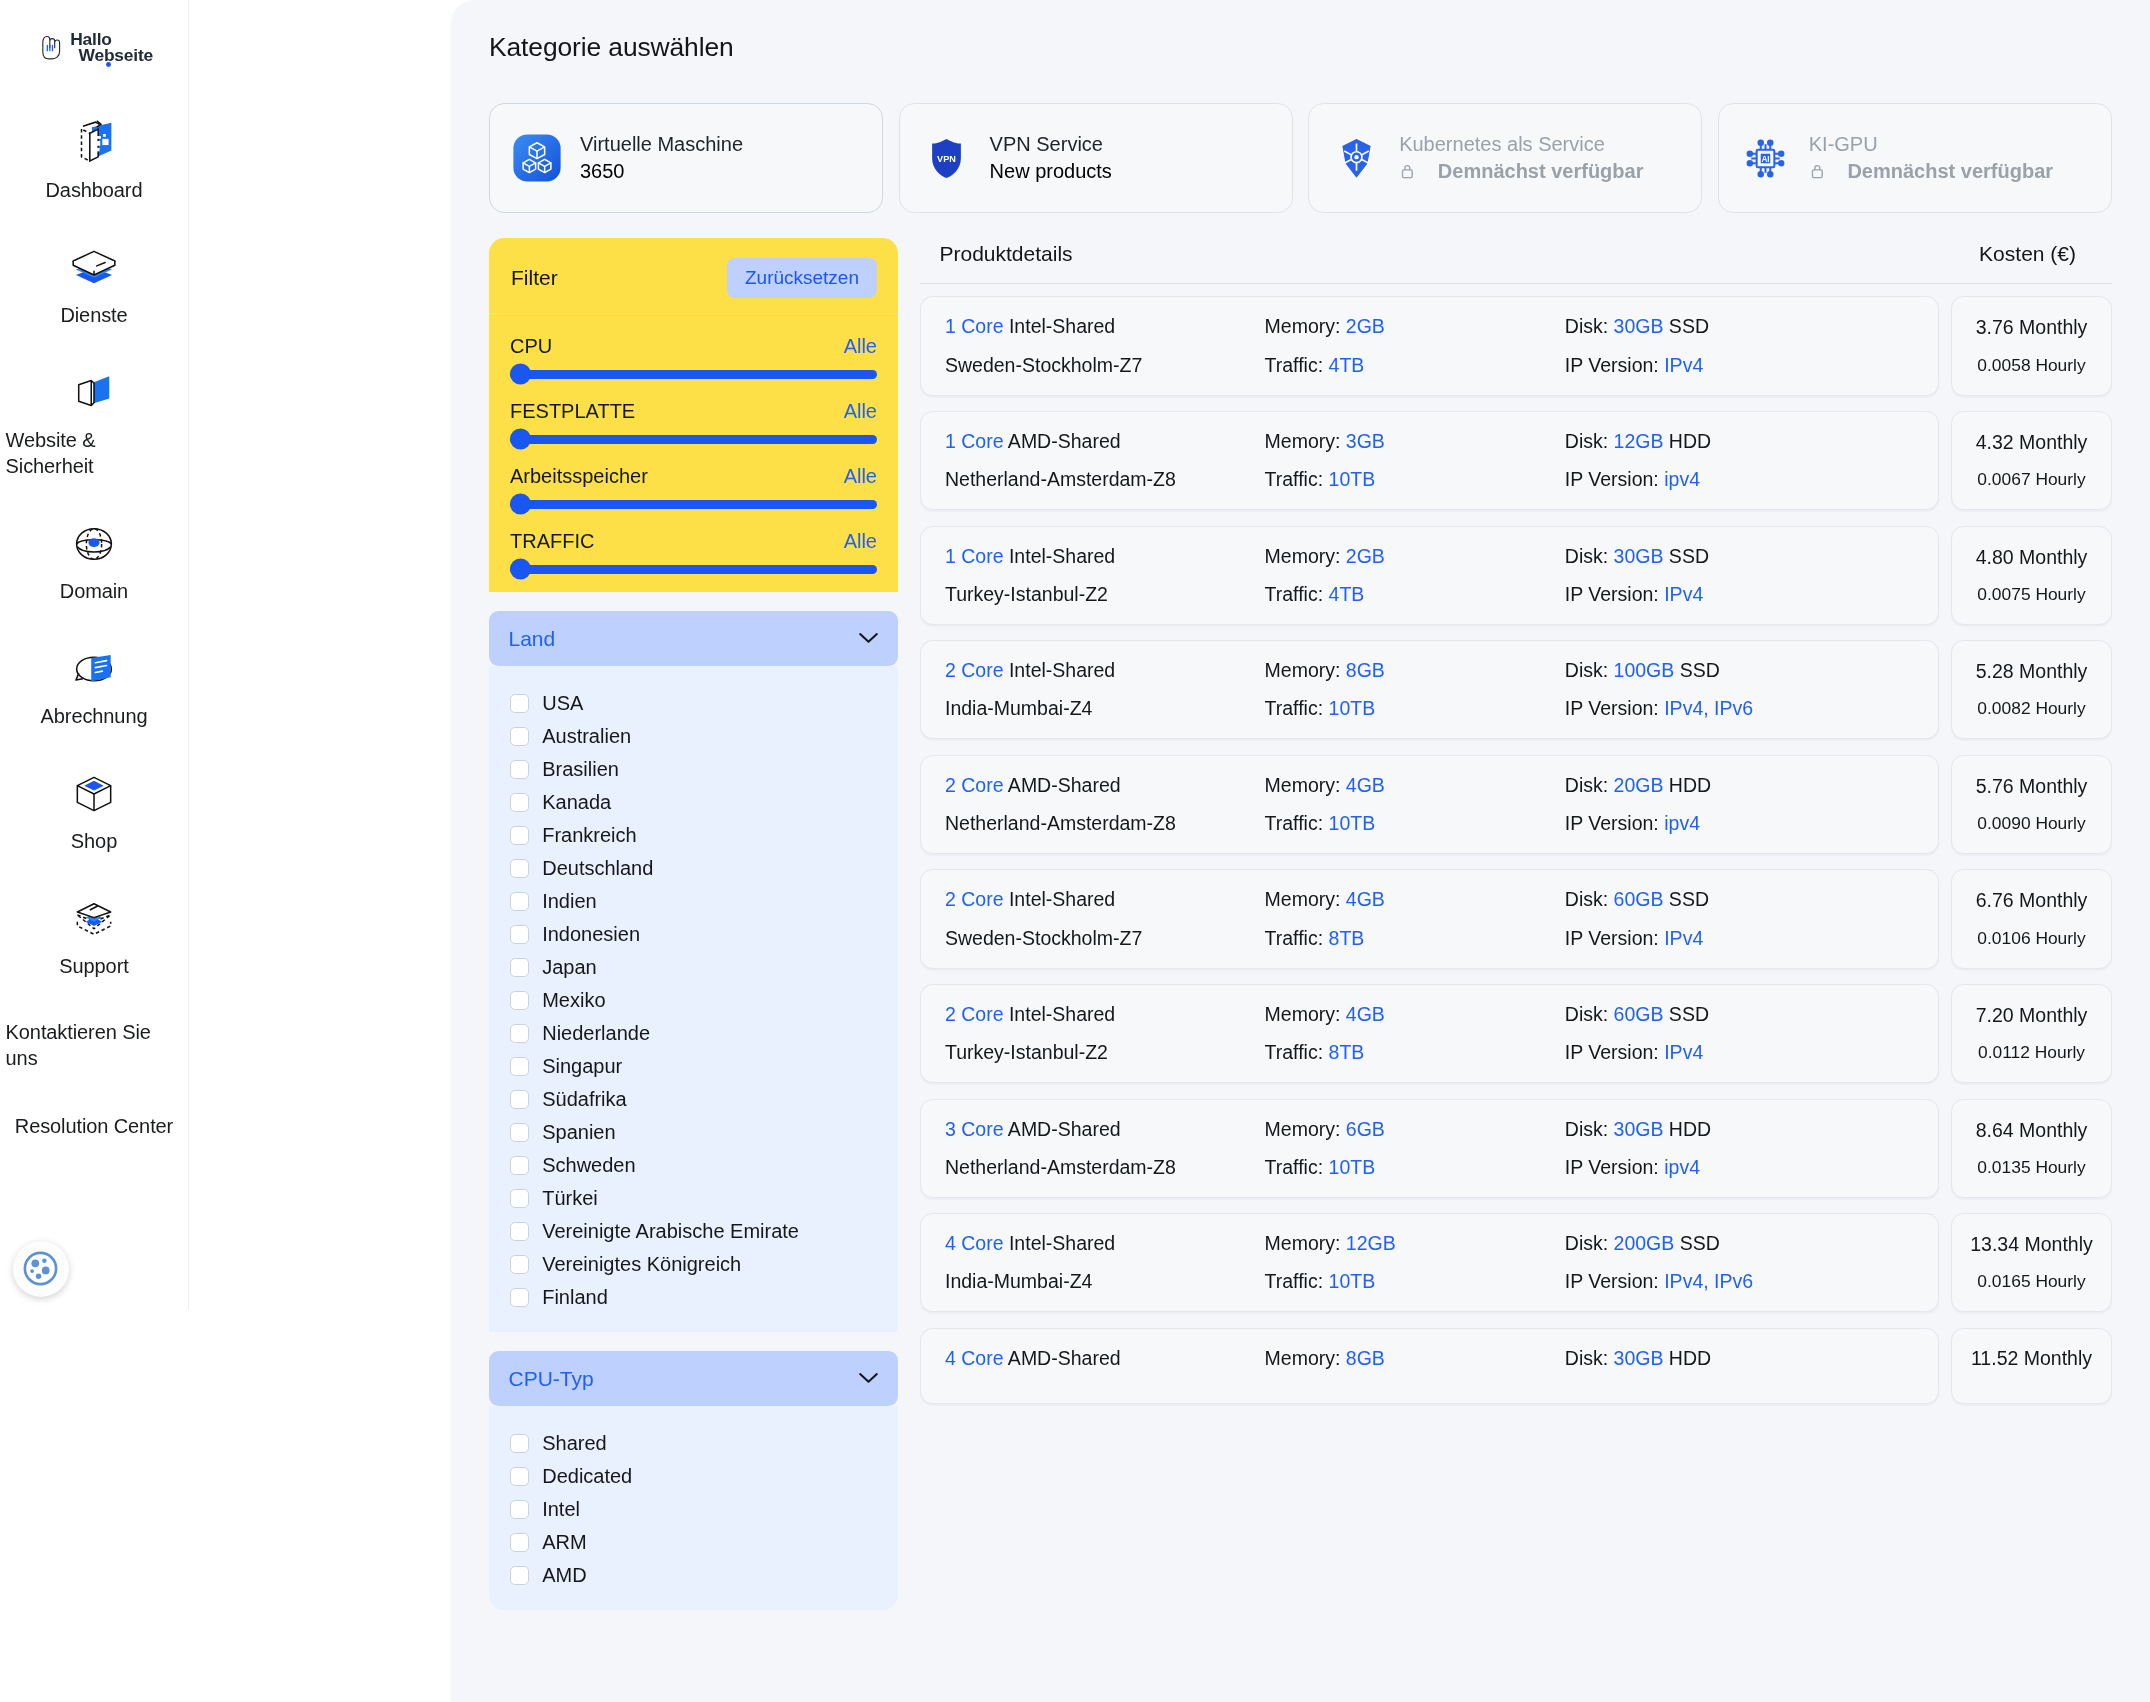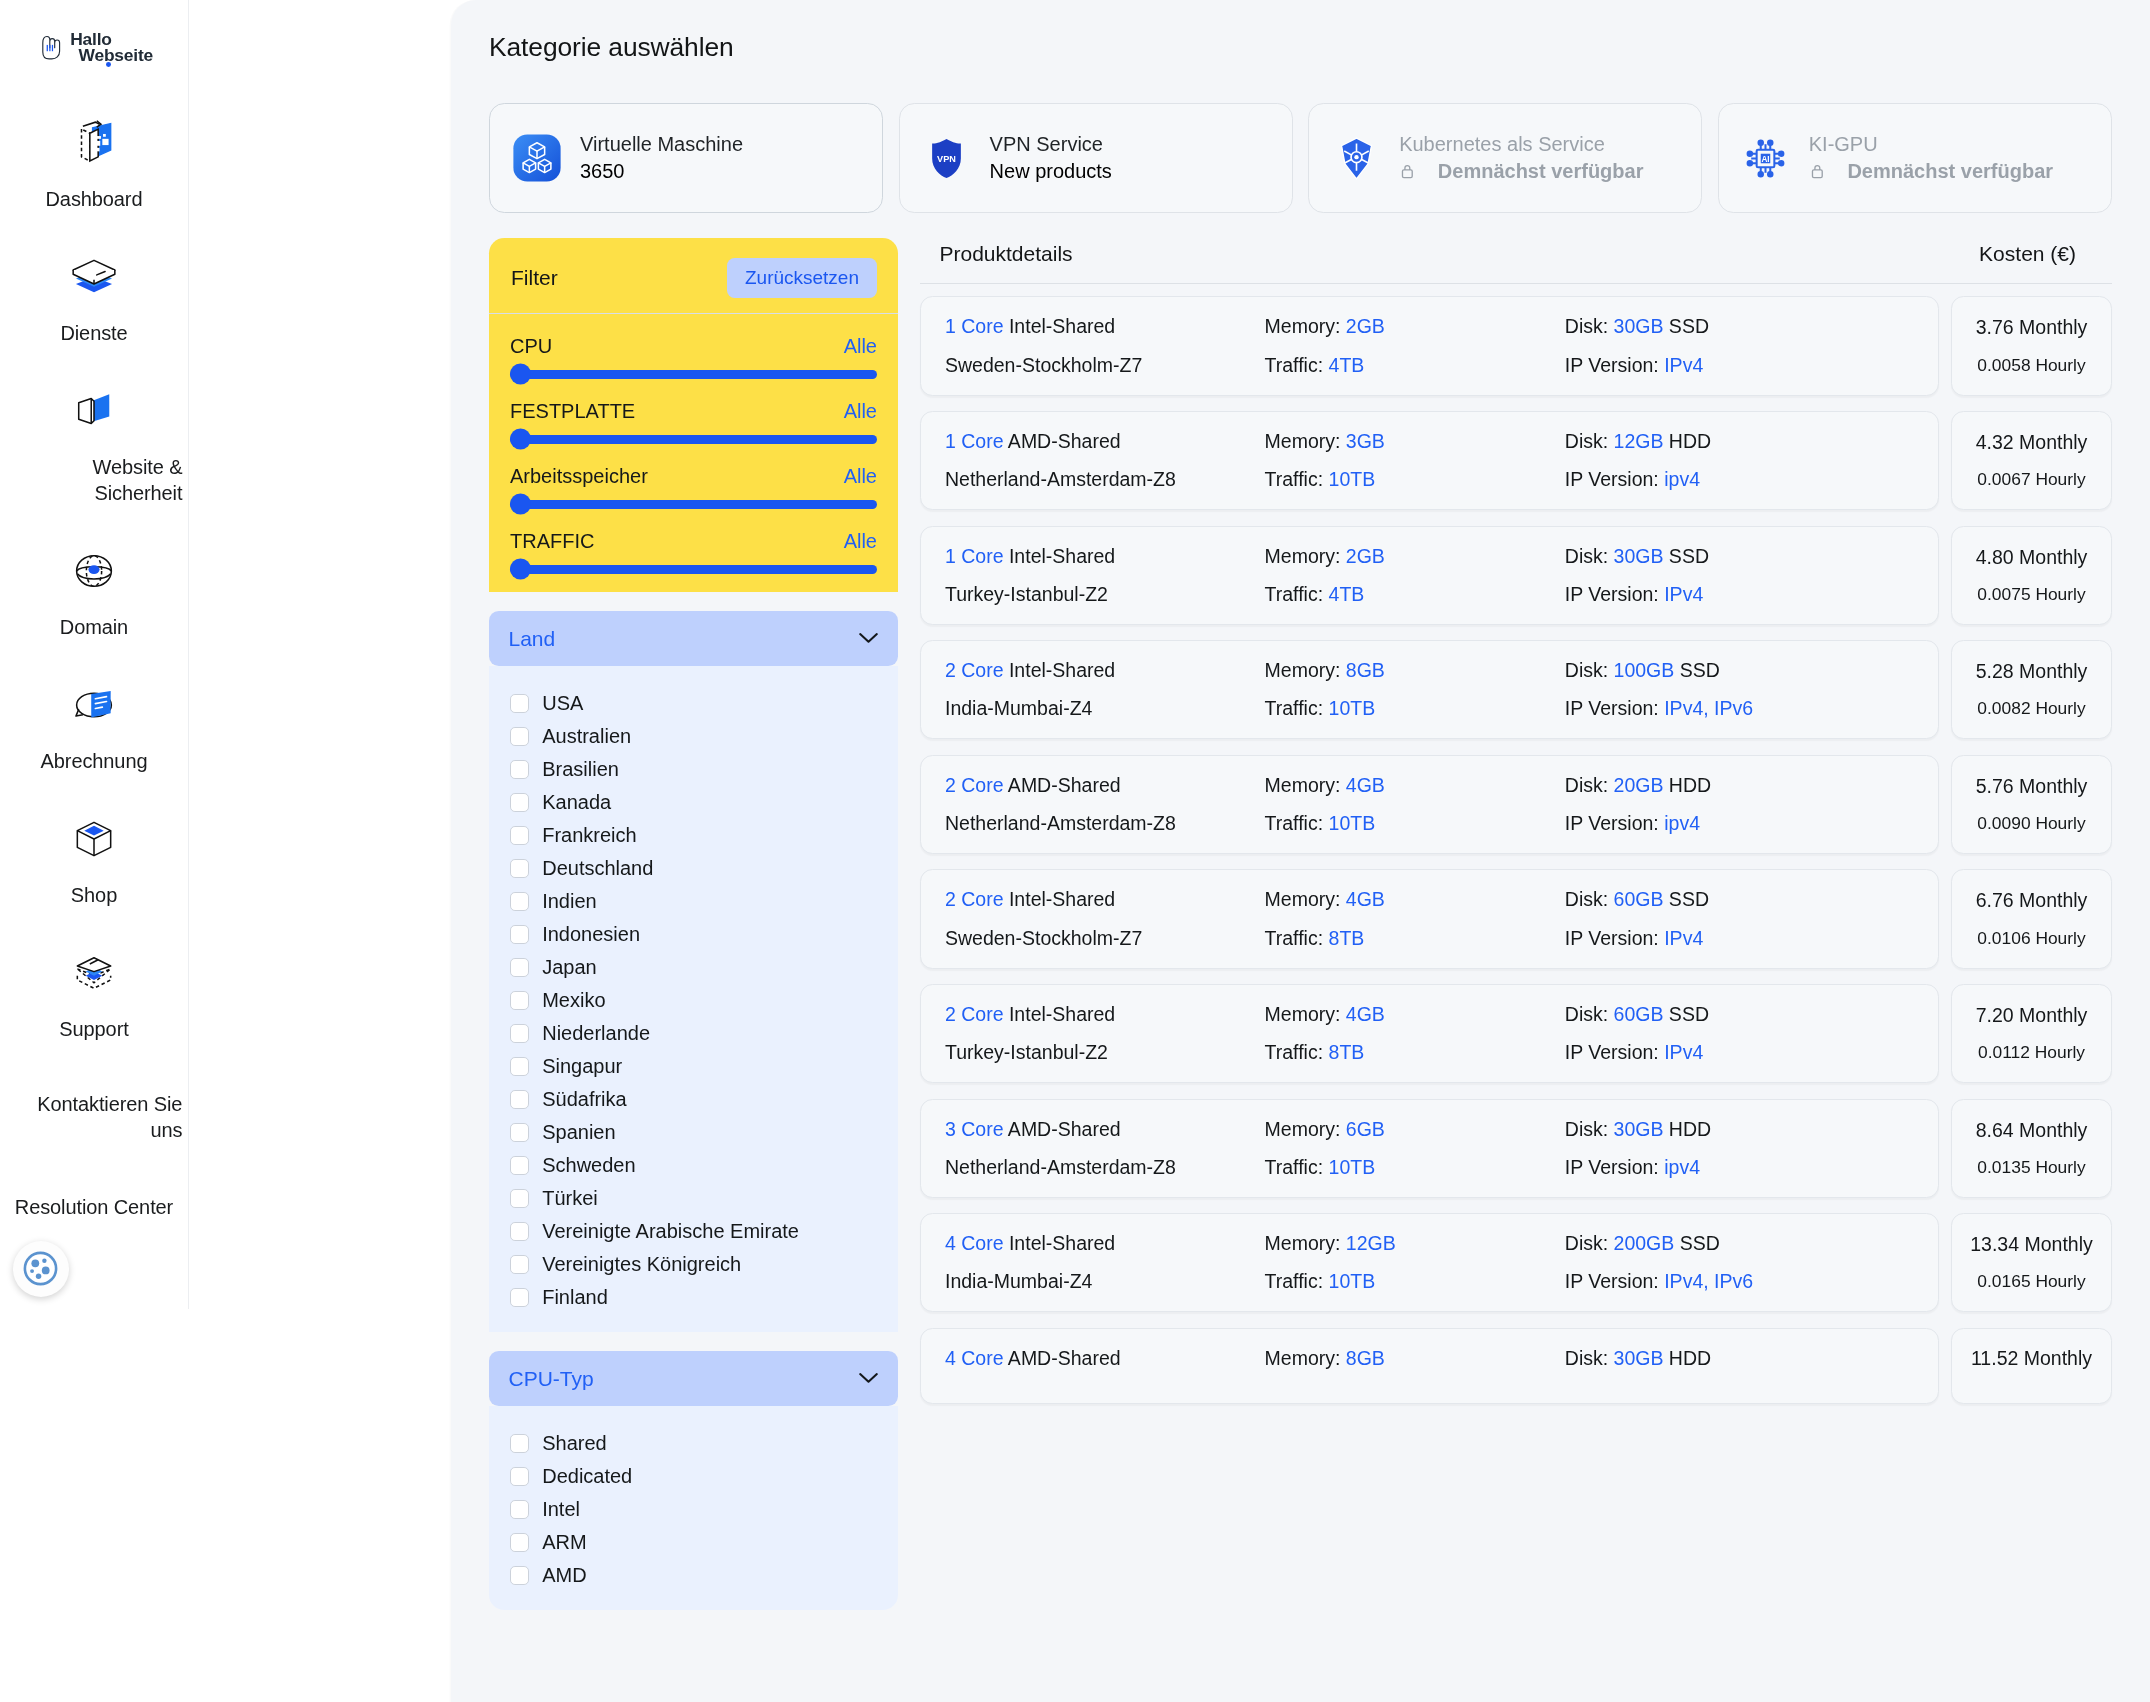--- a/index.html
+++ b/index.html
@@ -30,22 +30,22 @@
 
   .nav { margin-top: 40px; display: flex; flex-direction: column; }
   .nav-item {
     display: flex; flex-direction: column; align-items: center;
     padding: 9.7px 5.6px 9.7px 5.6px; margin-bottom: 15.3px;
     cursor: pointer; text-decoration: none;
   }
   .nav-icon { height: 60px; display:flex; align-items:center; justify-content:center; }
   .nav-icon svg { display:block; }
   .nav-label {
-    margin-top: 13px; font-size: 20px; color: #1a1c1e;
-    text-align: right; line-height: 1.32; letter-spacing: -0.1px;
+    margin-top: 4px; font-size: 20px; color: #1a1c1e;
+    text-align: left; line-height: 1.32; letter-spacing: -0.1px;
   }
   .nav-item.text-only { margin-bottom: 18px; }
 
   
   .a11y-fab {
     position: absolute; left: 12.5px; bottom: 12.5px;
     width: 56px; height: 56px; border-radius: 50%;
     background: #fdfdfd;
     box-shadow: 0 2.1px 7px rgba(0,0,0,0.18);
     display:flex; align-items:center; justify-content:center;

